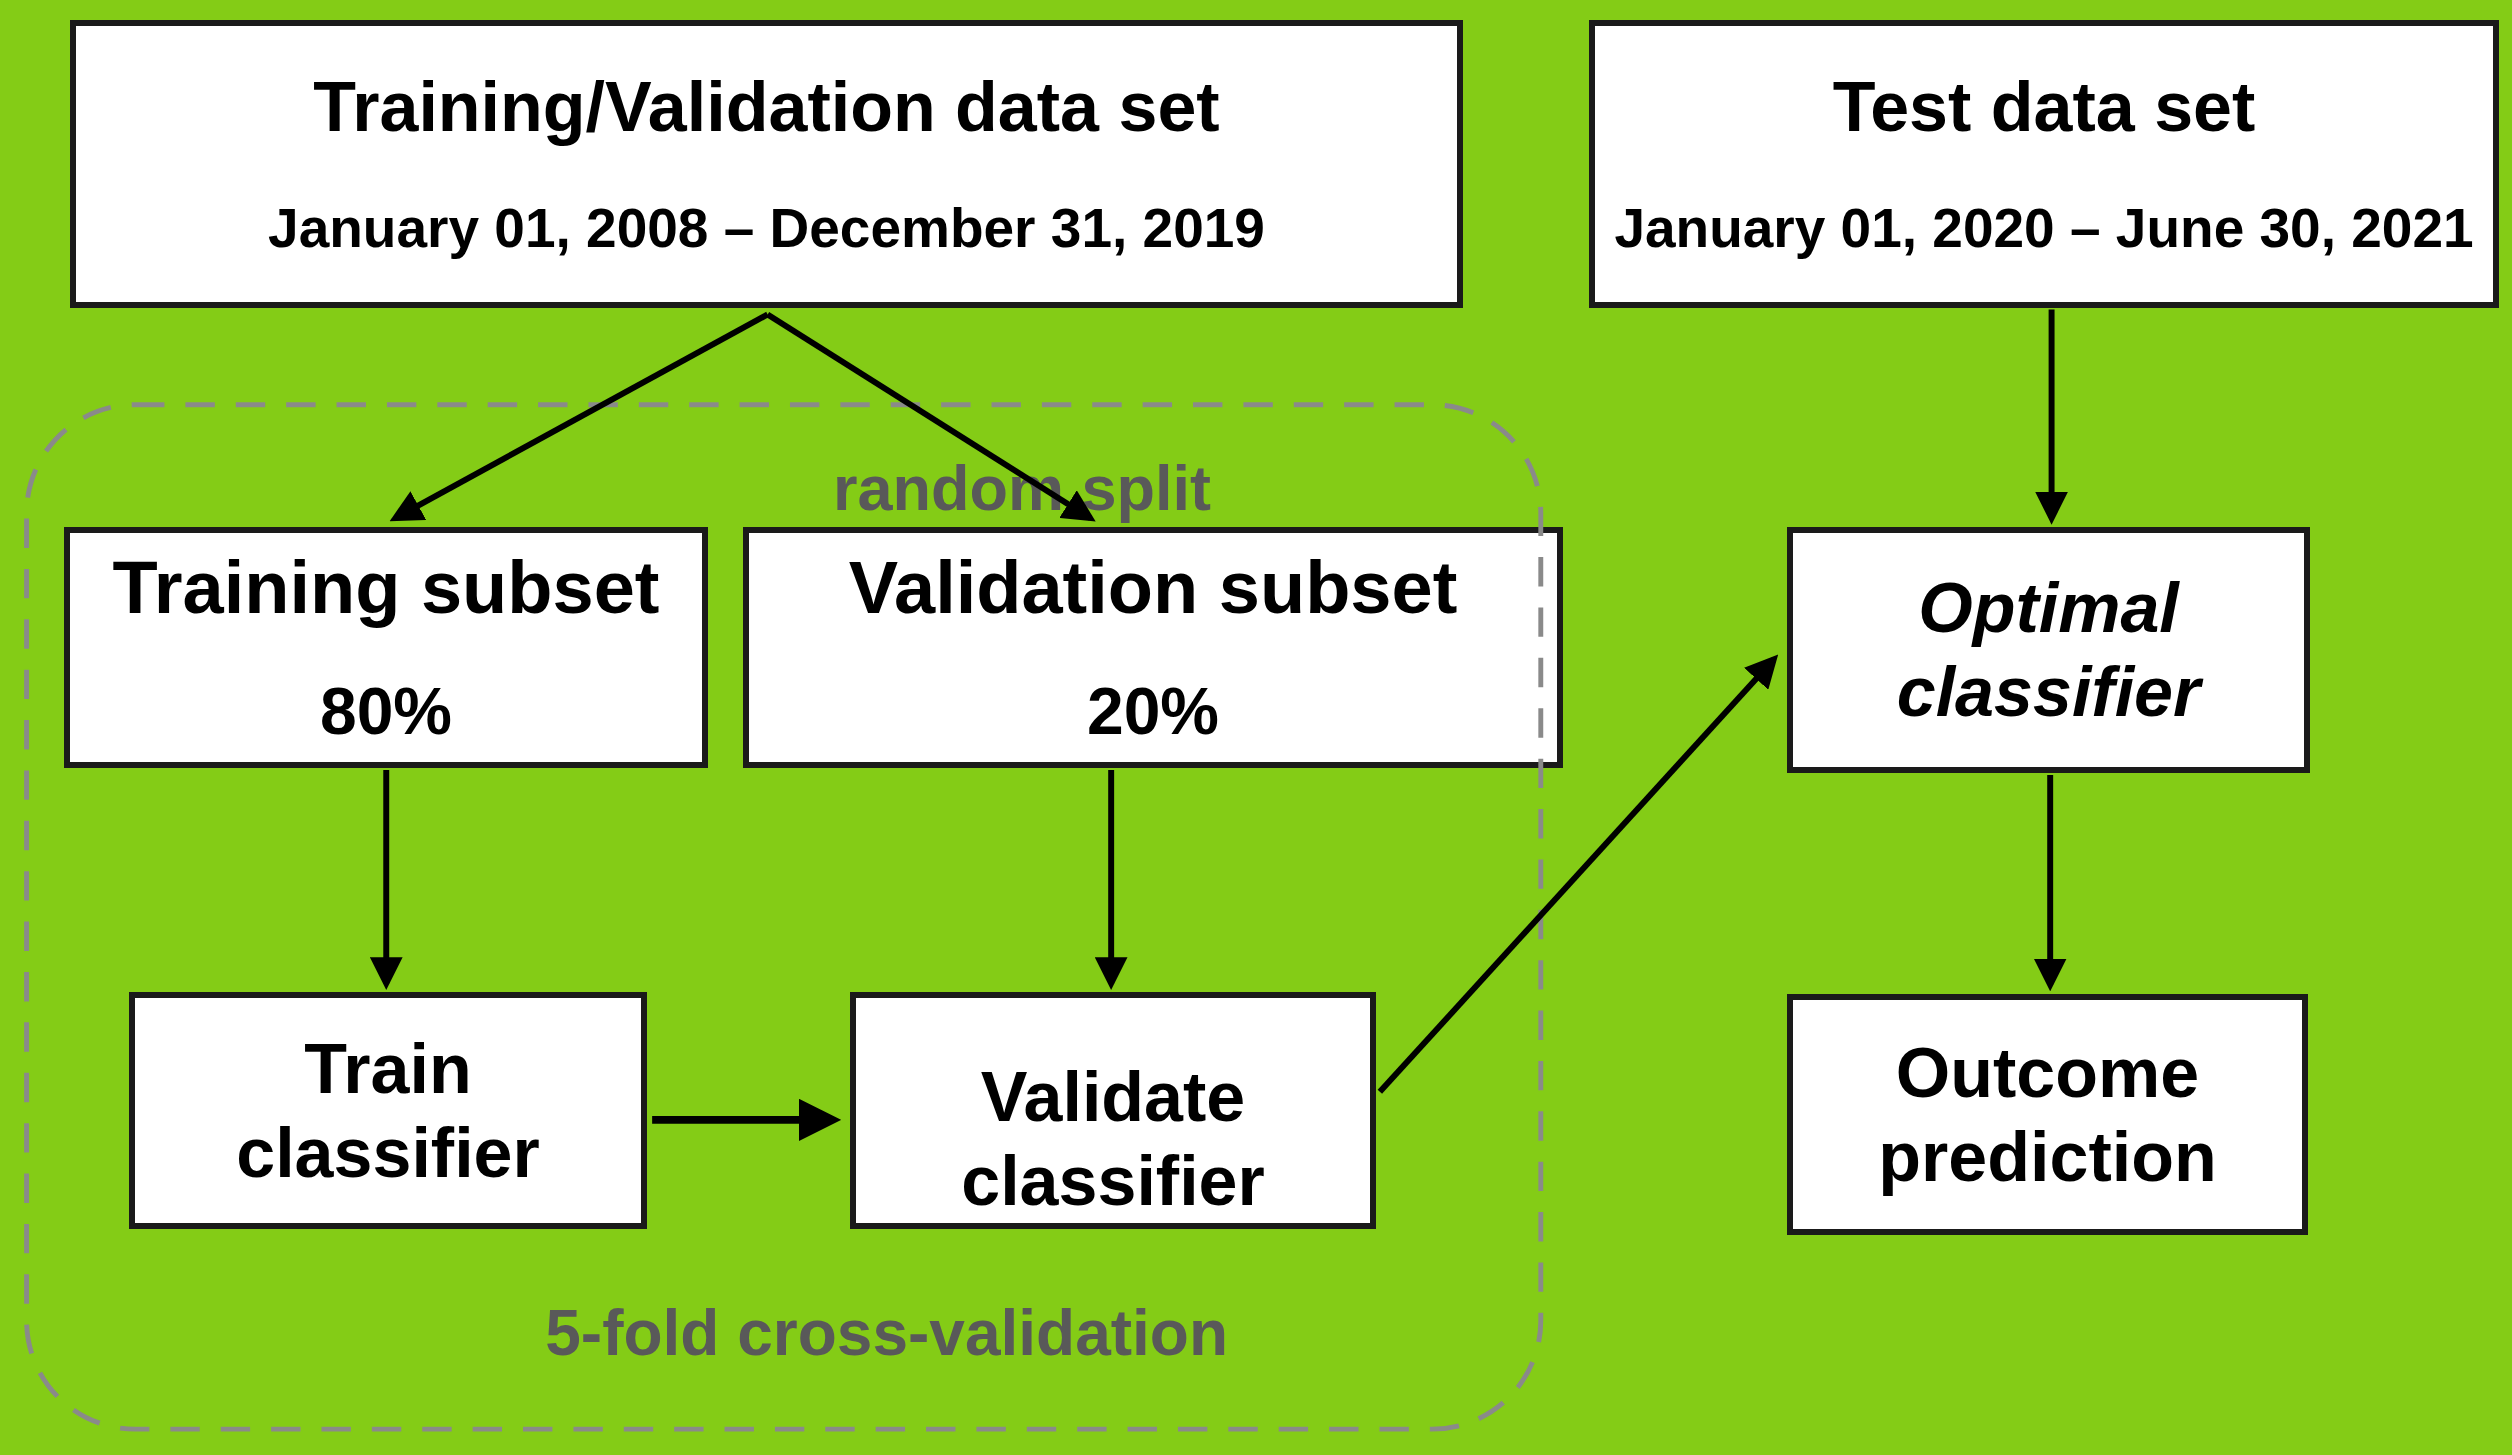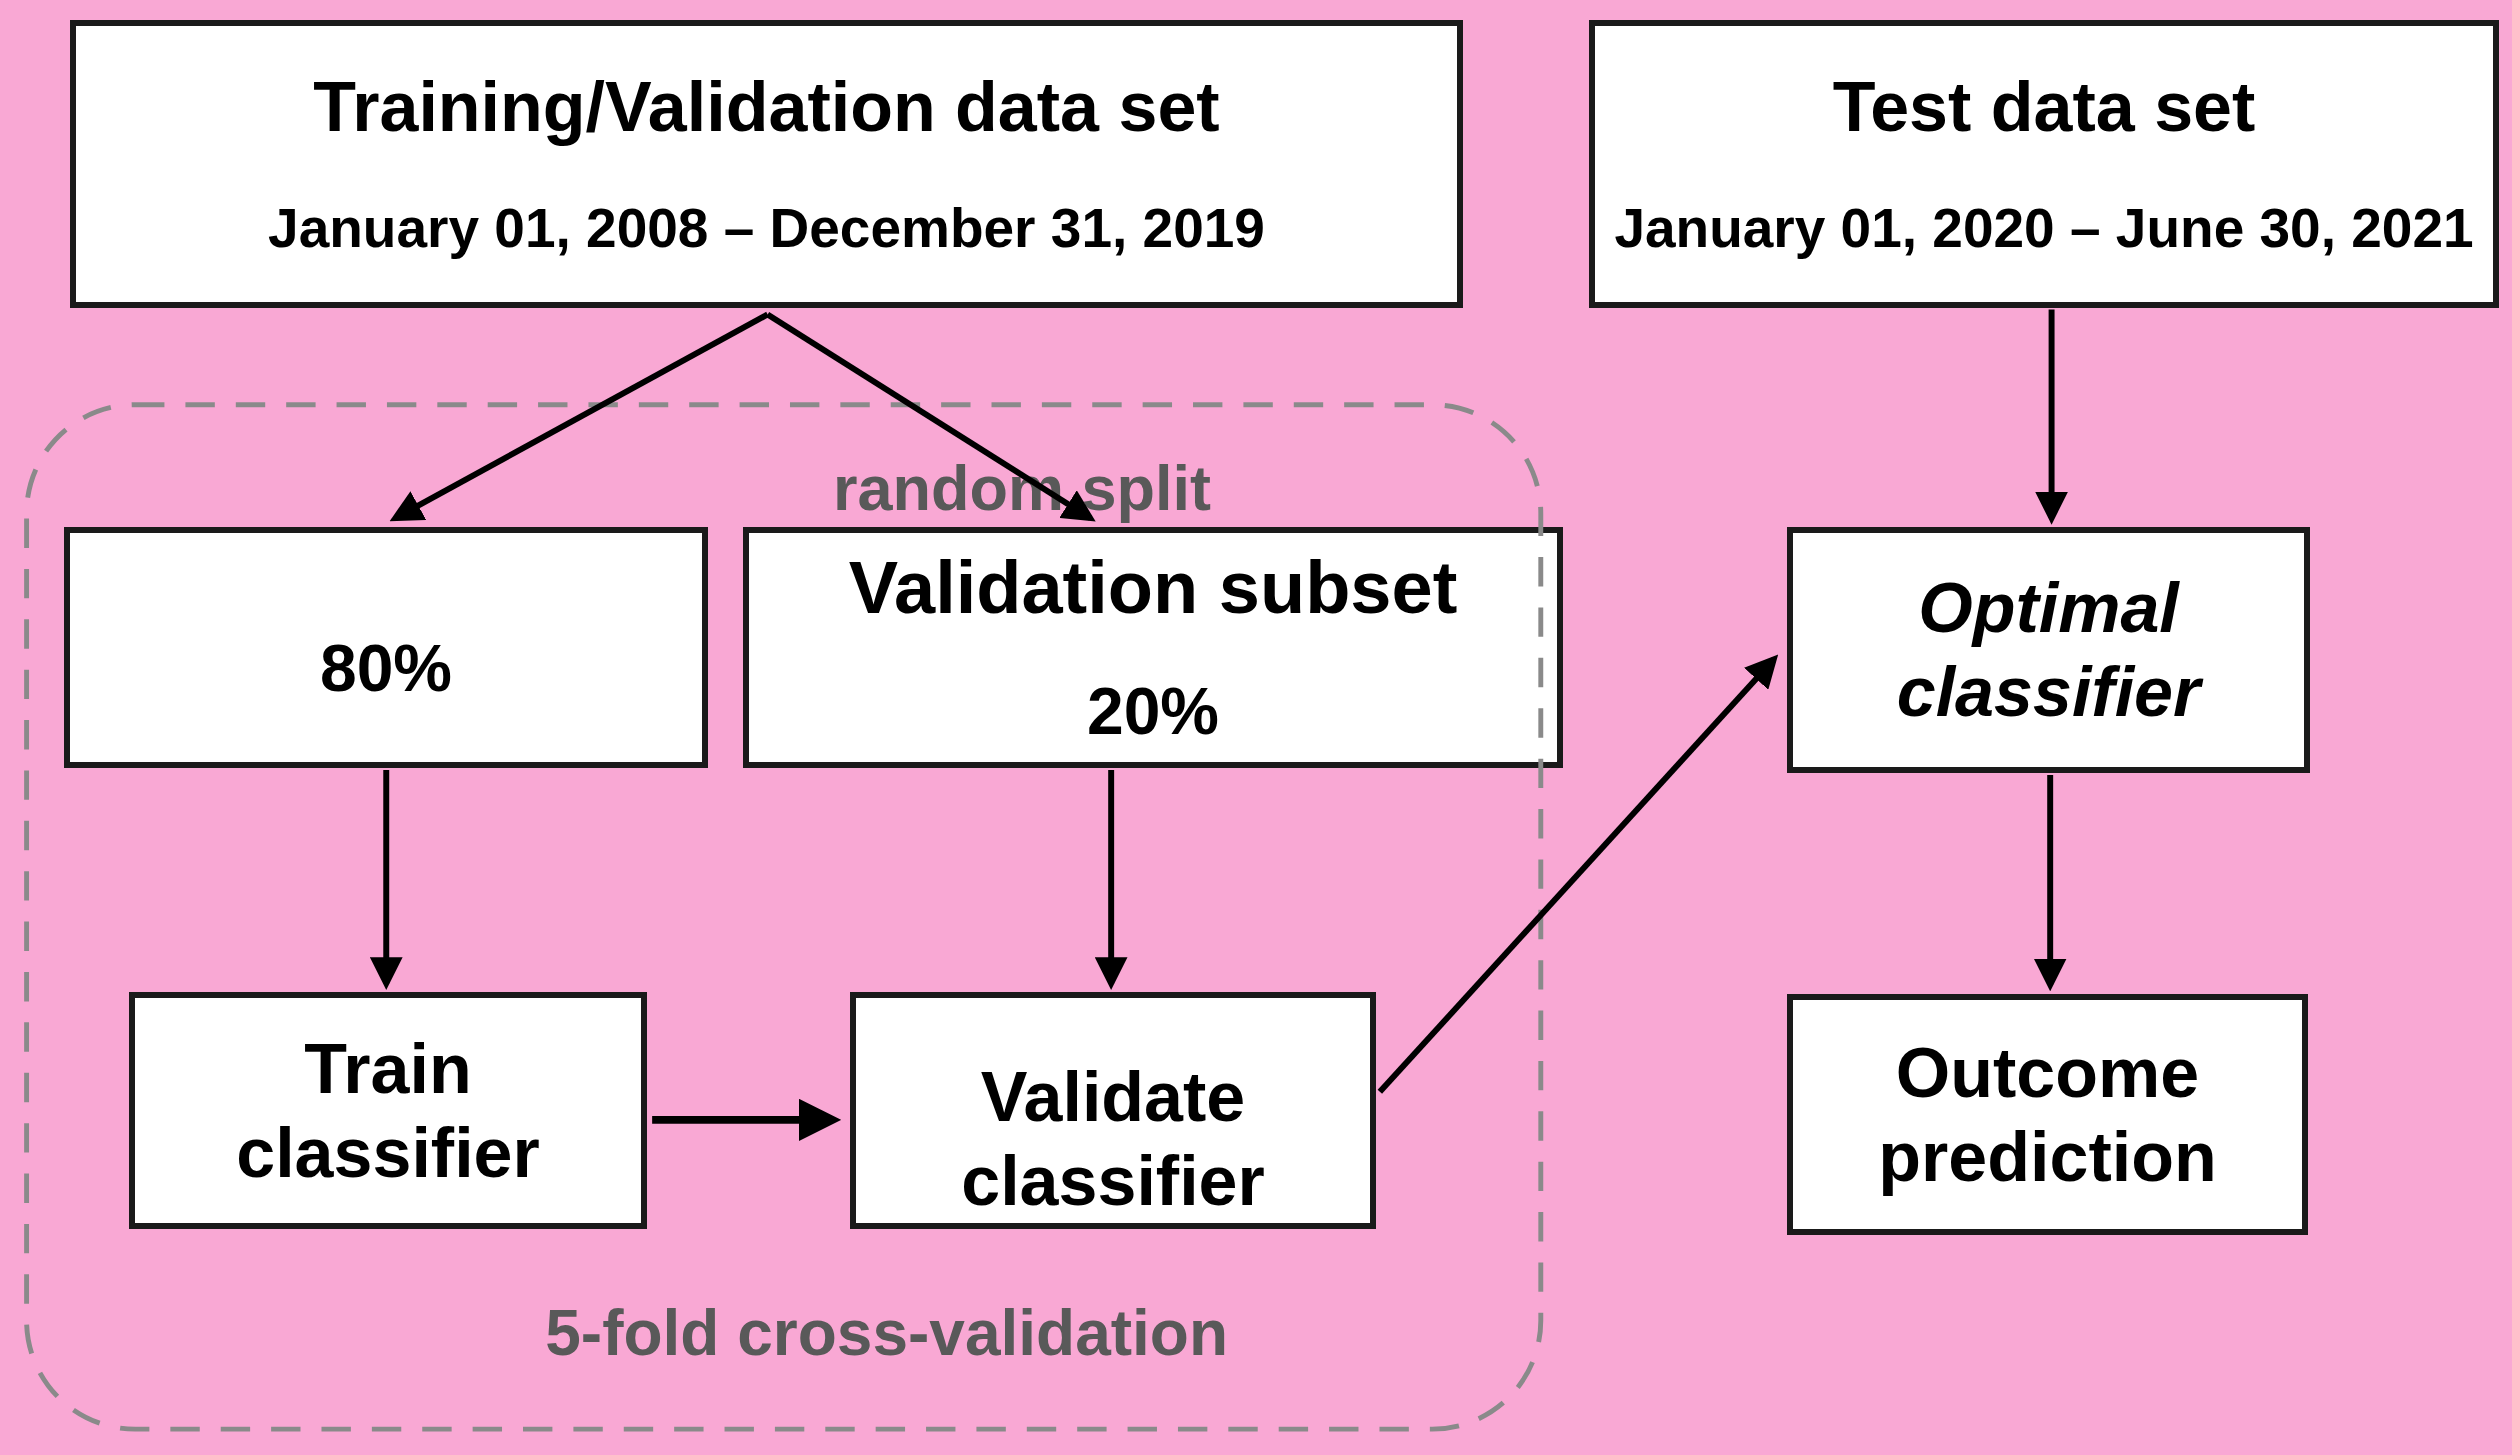--- a/index.html
+++ b/index.html
@@ -1,20 +1,20 @@
 <!DOCTYPE html>
 <html style="font-size:11.2px"><head>
 <meta charset="utf-8">
 <style>
   html, body { margin: 0; padding: 0; background: #ffffff; }
   #canvas {
     position: relative;
     width: 2512px;
     height: 1456px;
-    background: #f9a8d4;
+    background: #84cc16;
     font-family: "Liberation Sans", sans-serif;
     overflow: hidden;
   }
   .box {
     position: absolute;
     box-sizing: border-box;
     background: #ffffff;
     border: 6.3px solid #1a1a1a;
     display: flex;
     flex-direction: column;
@@ -87,20 +87,21 @@
 
   <div class="box" id="box-test">
     <div class="title-lg">Test data set</div>
     <div class="date">January 01, 2020 – June 30, 2021</div>
   </div>
 
   <div class="gray-label" id="label-random-split">random split</div>
   <div class="gray-label" id="label-cross-validation">5-fold cross-validation</div>
 
   <div class="box" id="box-trainsub">
+    <div class="subset-title">Training subset</div>
     <div class="share">80%</div>
   </div>
 
   <div class="box" id="box-valsub">
     <div class="subset-title">Validation subset</div>
     <div class="share">20%</div>
   </div>
 
   <div class="box" id="box-trainclf">
     <div class="classifier-title">Train classifier</div>

